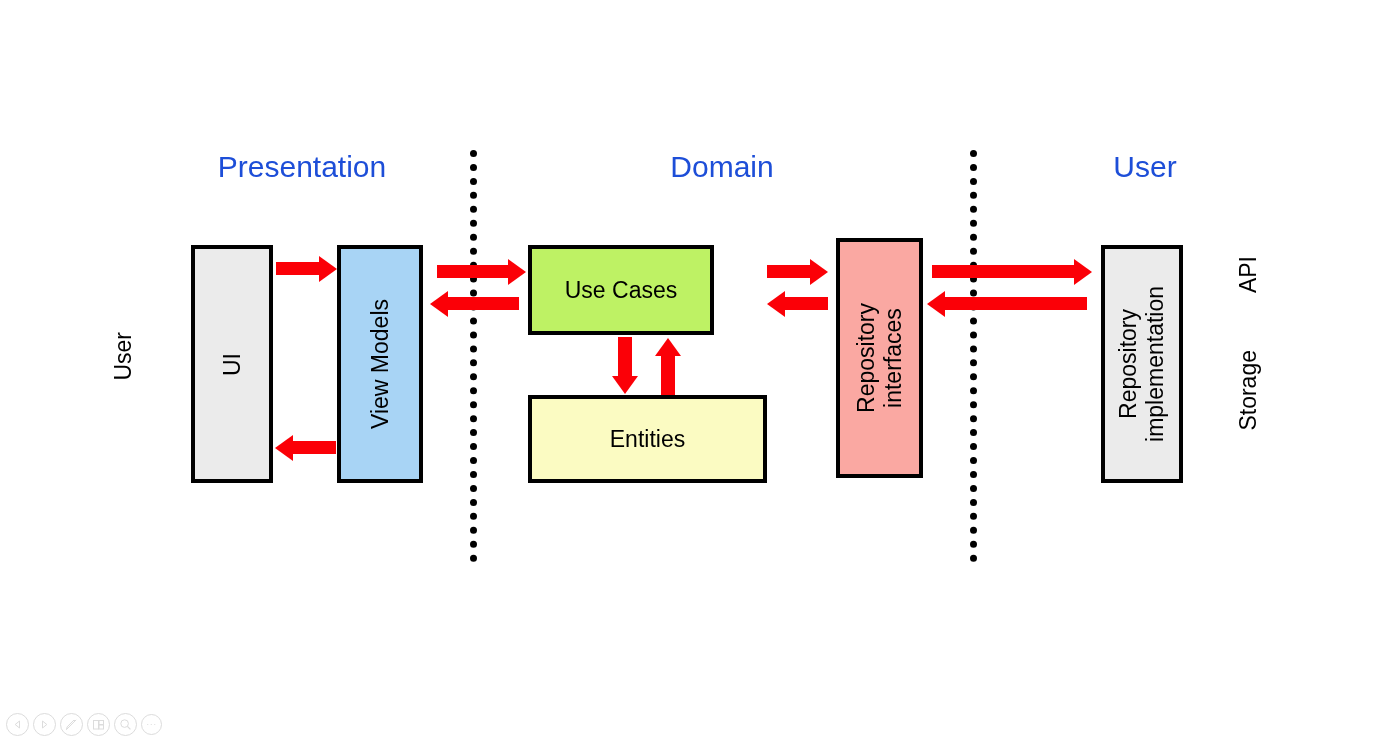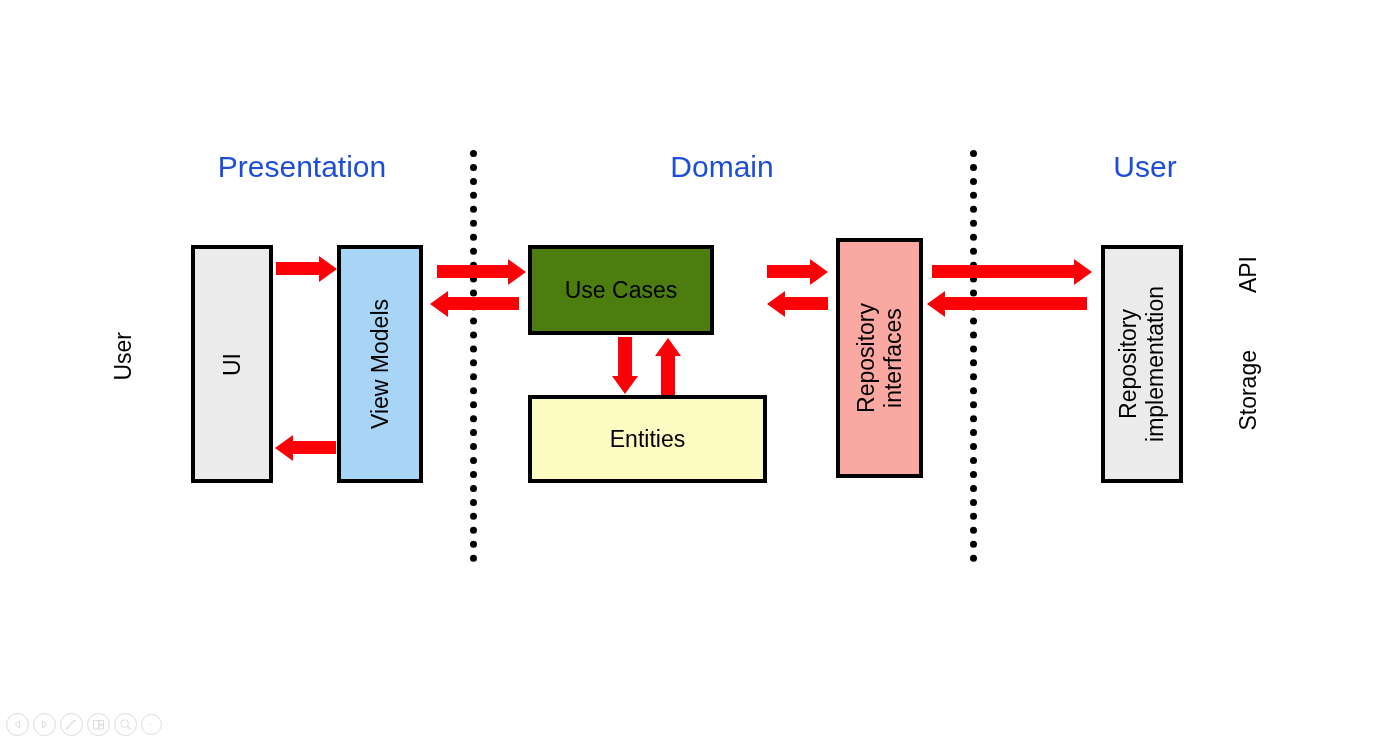--- a/index.html
+++ b/index.html
@@ -160,21 +160,21 @@
   <div class="divider" style="left:970px; top:150px; height:412px;"></div>
 
   <div class="box" style="left:191px; top:245px; width:82px; height:238px; background:#ebebeb;">
     <span class="box-label vertical-label">UI</span>
   </div>
 
   <div class="box" style="left:337px; top:245px; width:86px; height:238px; background:#a8d4f5;">
     <span class="box-label vertical-label">View Models</span>
   </div>
 
-  <div class="box" style="left:528px; top:245px; width:186px; height:90px; background:#4d7c0f;">
+  <div class="box" style="left:528px; top:245px; width:186px; height:90px; background:#bef264;">
     <span class="box-label">Use Cases</span>
   </div>
 
   <div class="box" style="left:528px; top:395px; width:239px; height:88px; background:#fbfbc2;">
     <span class="box-label">Entities</span>
   </div>
 
   <div class="box" style="left:836px; top:238px; width:87px; height:240px; background:#faa8a2;">
     <span class="box-label vertical-label" style="text-align:center;">Repository
 interfaces</span>

